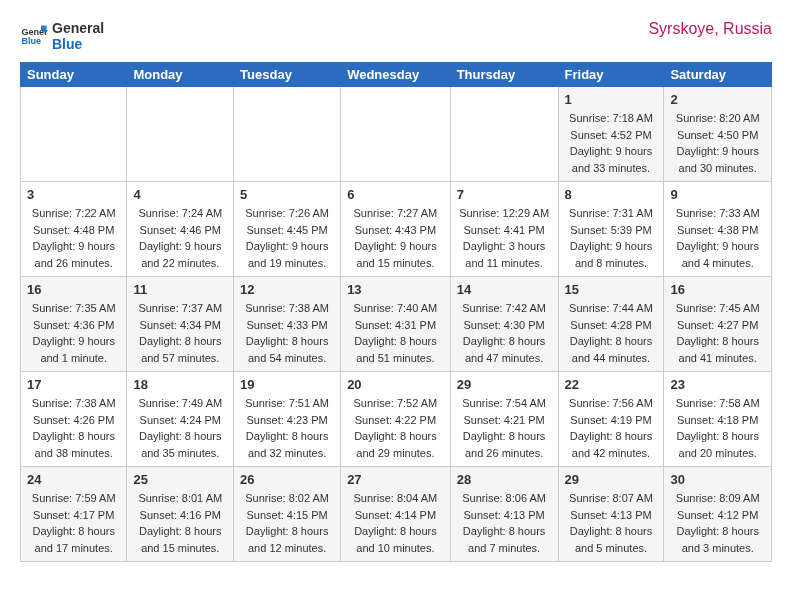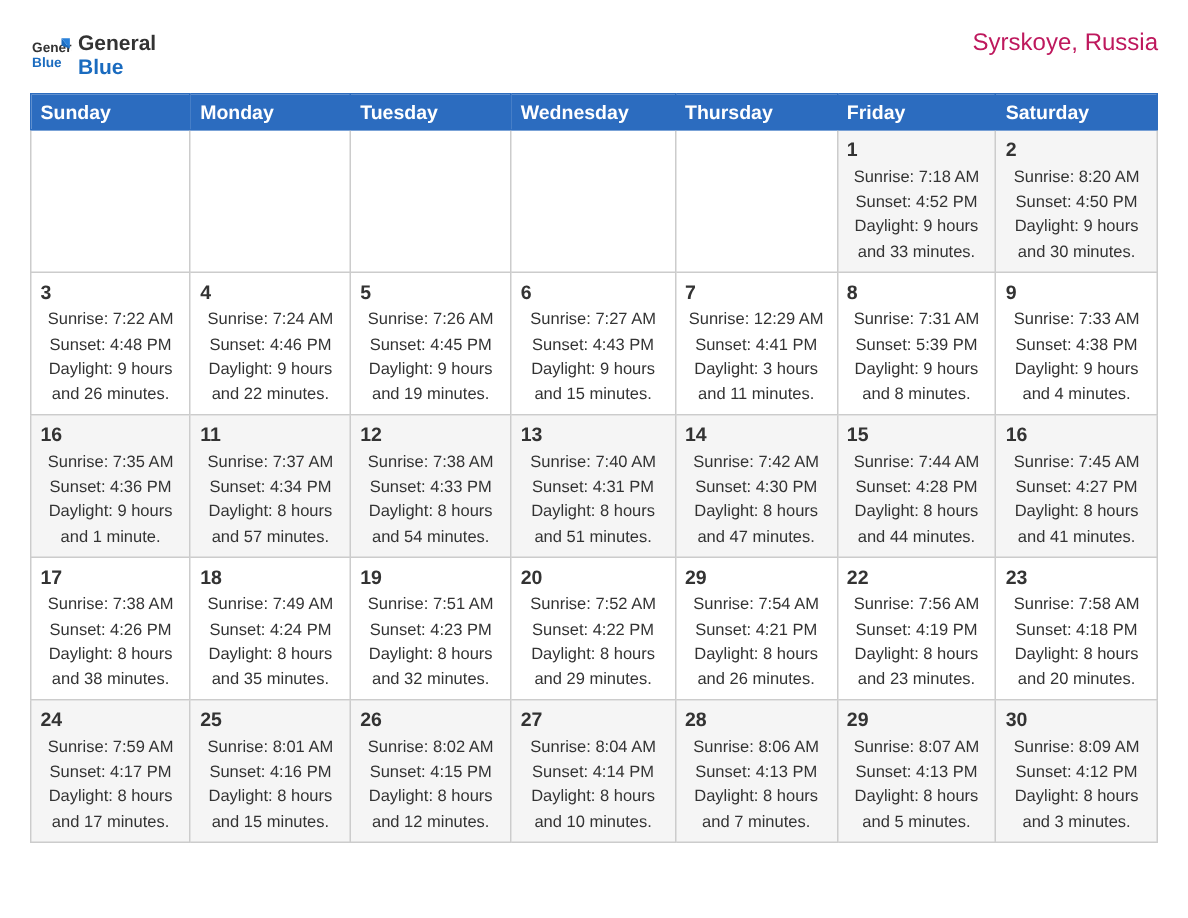--- a/index.html
+++ b/index.html
@@ -205,21 +205,21 @@
         <td>
           <span class="day-number">20</span>
           <div class="day-info"><span>Sunrise: 7:52 AM</span><br><span>Sunset: 4:22 PM</span><br><span>Daylight: 8 hours and 29 minutes.</span></div>
         </td>
         <td>
           <span class="day-number">29</span>
           <div class="day-info"><span>Sunrise: 7:54 AM</span><br><span>Sunset: 4:21 PM</span><br><span>Daylight: 8 hours and 26 minutes.</span></div>
         </td>
         <td>
           <span class="day-number">22</span>
-          <div class="day-info"><span>Sunrise: 7:56 AM</span><br><span>Sunset: 4:19 PM</span><br><span>Daylight: 8 hours and 23 minutes.</span></div>
+          <div class="day-info"><span>Sunrise: 7:56 AM</span><br><span>Sunset: 4:19 PM</span><br><span>Daylight: 8 hours and 42 minutes.</span></div>
         </td>
         <td>
           <span class="day-number">23</span>
           <div class="day-info"><span>Sunrise: 7:58 AM</span><br><span>Sunset: 4:18 PM</span><br><span>Daylight: 8 hours and 20 minutes.</span></div>
         </td>
       </tr>
       <tr>
         <td>
           <span class="day-number">24</span>
           <div class="day-info"><span>Sunrise: 7:59 AM</span><br><span>Sunset: 4:17 PM</span><br><span>Daylight: 8 hours and 17 minutes.</span></div>

